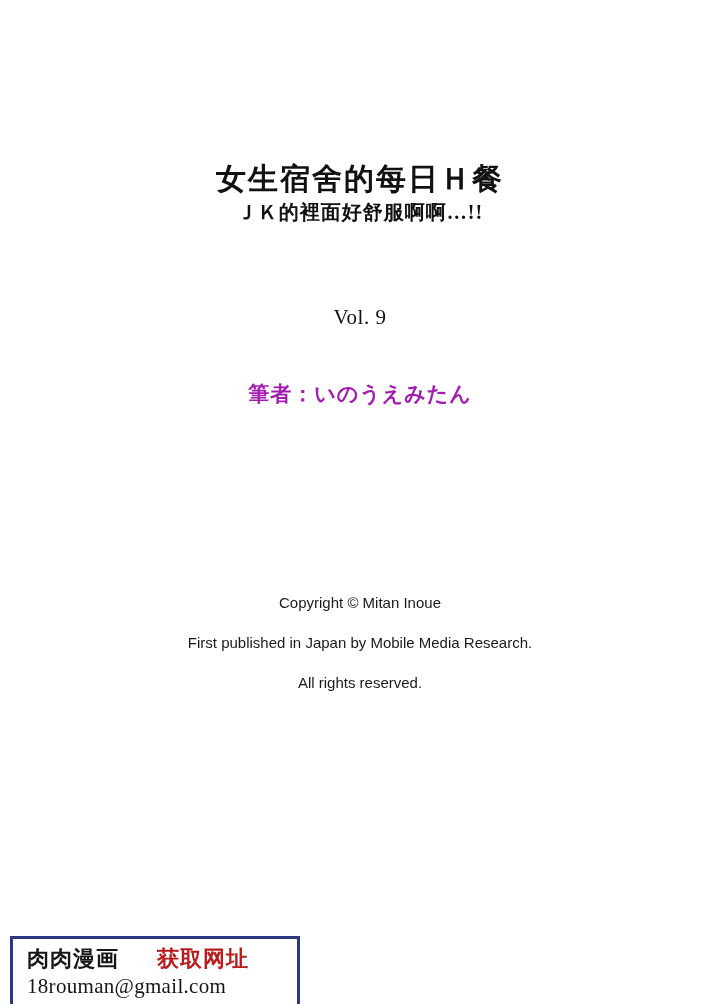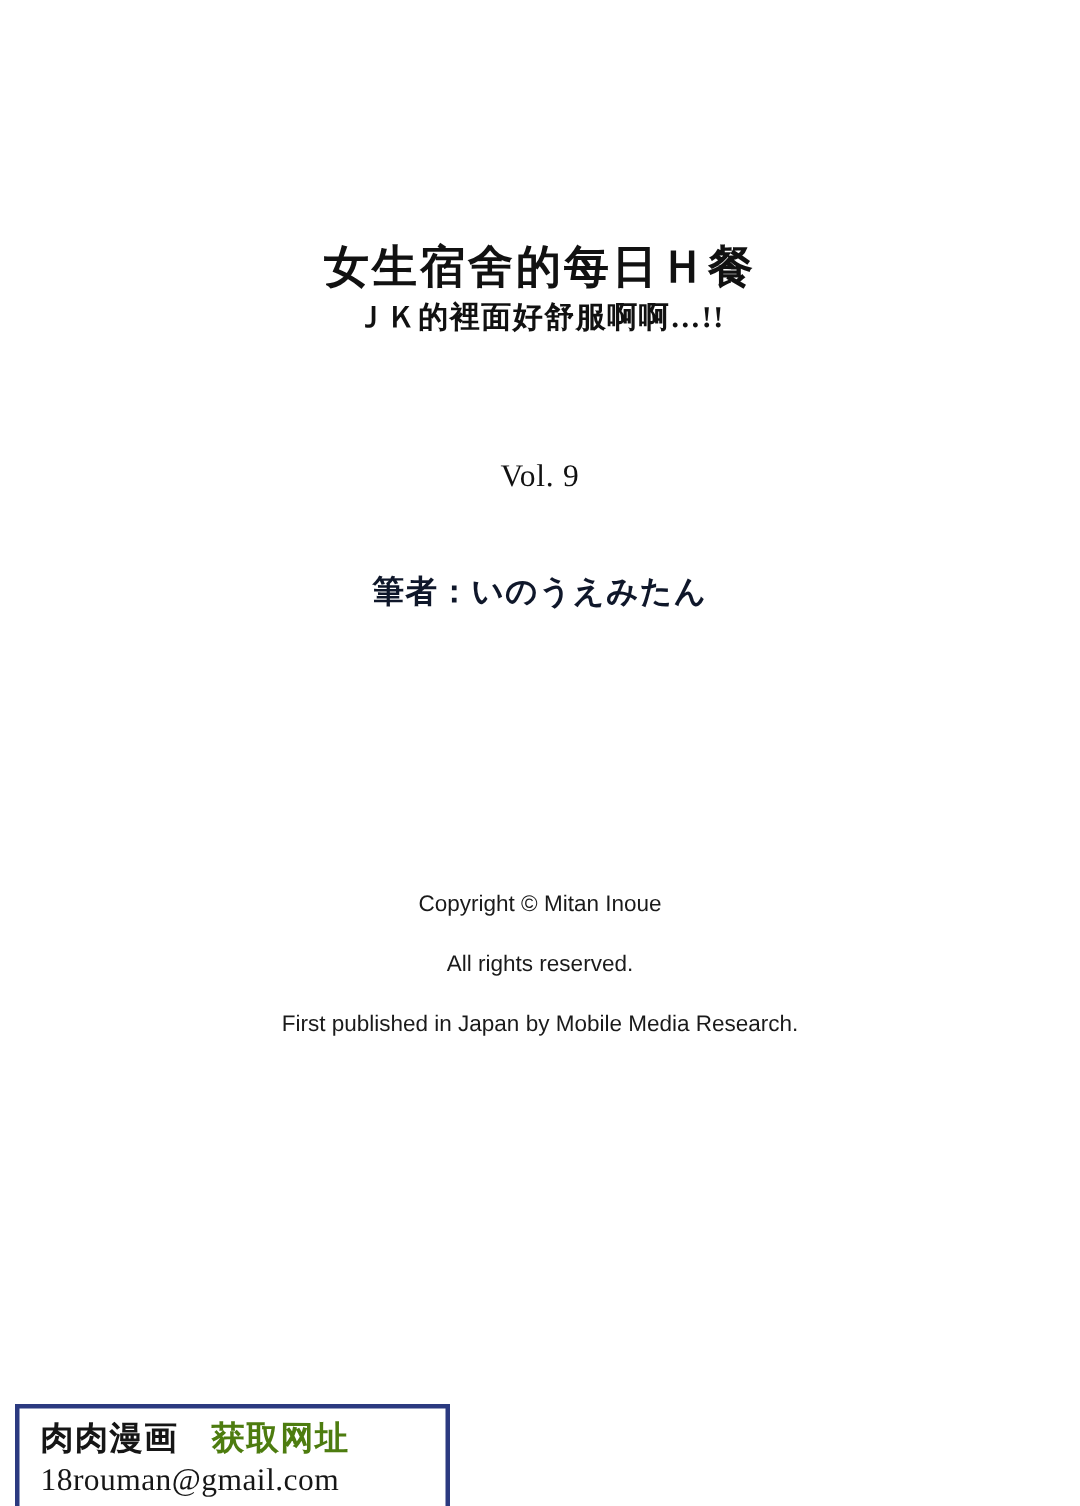--- a/index.html
+++ b/index.html
@@ -66,21 +66,21 @@
 
   .author {
     position: absolute;
     left: 0;
     top: 380px;
     width: 720px;
     text-align: center;
     font-family: "Liberation Serif", serif;
     font-weight: bold;
     font-size: 21px;
-    color: #0f172a;
+    color: #a21caf;
     letter-spacing: 1px;
   }
 
   
   .copyright-block {
     position: absolute;
     left: 0;
     top: 575px;
     width: 720px;
     text-align: center;
@@ -122,22 +122,23 @@
     font-weight: bold;
     font-size: 22px;
     color: #161616;
     letter-spacing: 1px;
   }
 
   .wm-action {
     font-family: "Liberation Serif", serif;
     font-weight: bold;
     font-size: 22px;
-    color: #4d7c0f;
+    color: #b91c1c;
     letter-spacing: 1px;
+    margin-left: 16px;
   }
 
   .wm-email {
     font-family: "Liberation Serif", serif;
     font-size: 21px;
     color: #161616;
     padding-left: 14px;
     margin-top: 0;
     letter-spacing: 0.3px;
   }
@@ -151,22 +152,22 @@
     <h1 class="main-title">女生宿舍的每日Ｈ餐</h1>
     <h2 class="sub-title">ＪＫ的裡面好舒服啊啊…!!</h2>
   </div>
 
   <div class="volume">Vol. 9</div>
 
   <div class="author">筆者：いのうえみたん</div>
 
   <div class="copyright-block">
     <p class="copyright-line">Copyright © Mitan Inoue</p>
+    <p class="copyright-line">First published in Japan by Mobile Media Research.</p>
     <p class="copyright-line">All rights reserved.</p>
-    <p class="copyright-line">First published in Japan by Mobile Media Research.</p>
   </div>
 
   <div class="watermark">
     <div class="watermark-top">
       <span class="wm-brand">肉肉漫画</span>
       <span class="wm-action">获取网址</span>
     </div>
     <div class="wm-email">18rouman@gmail.com</div>
   </div>
 

